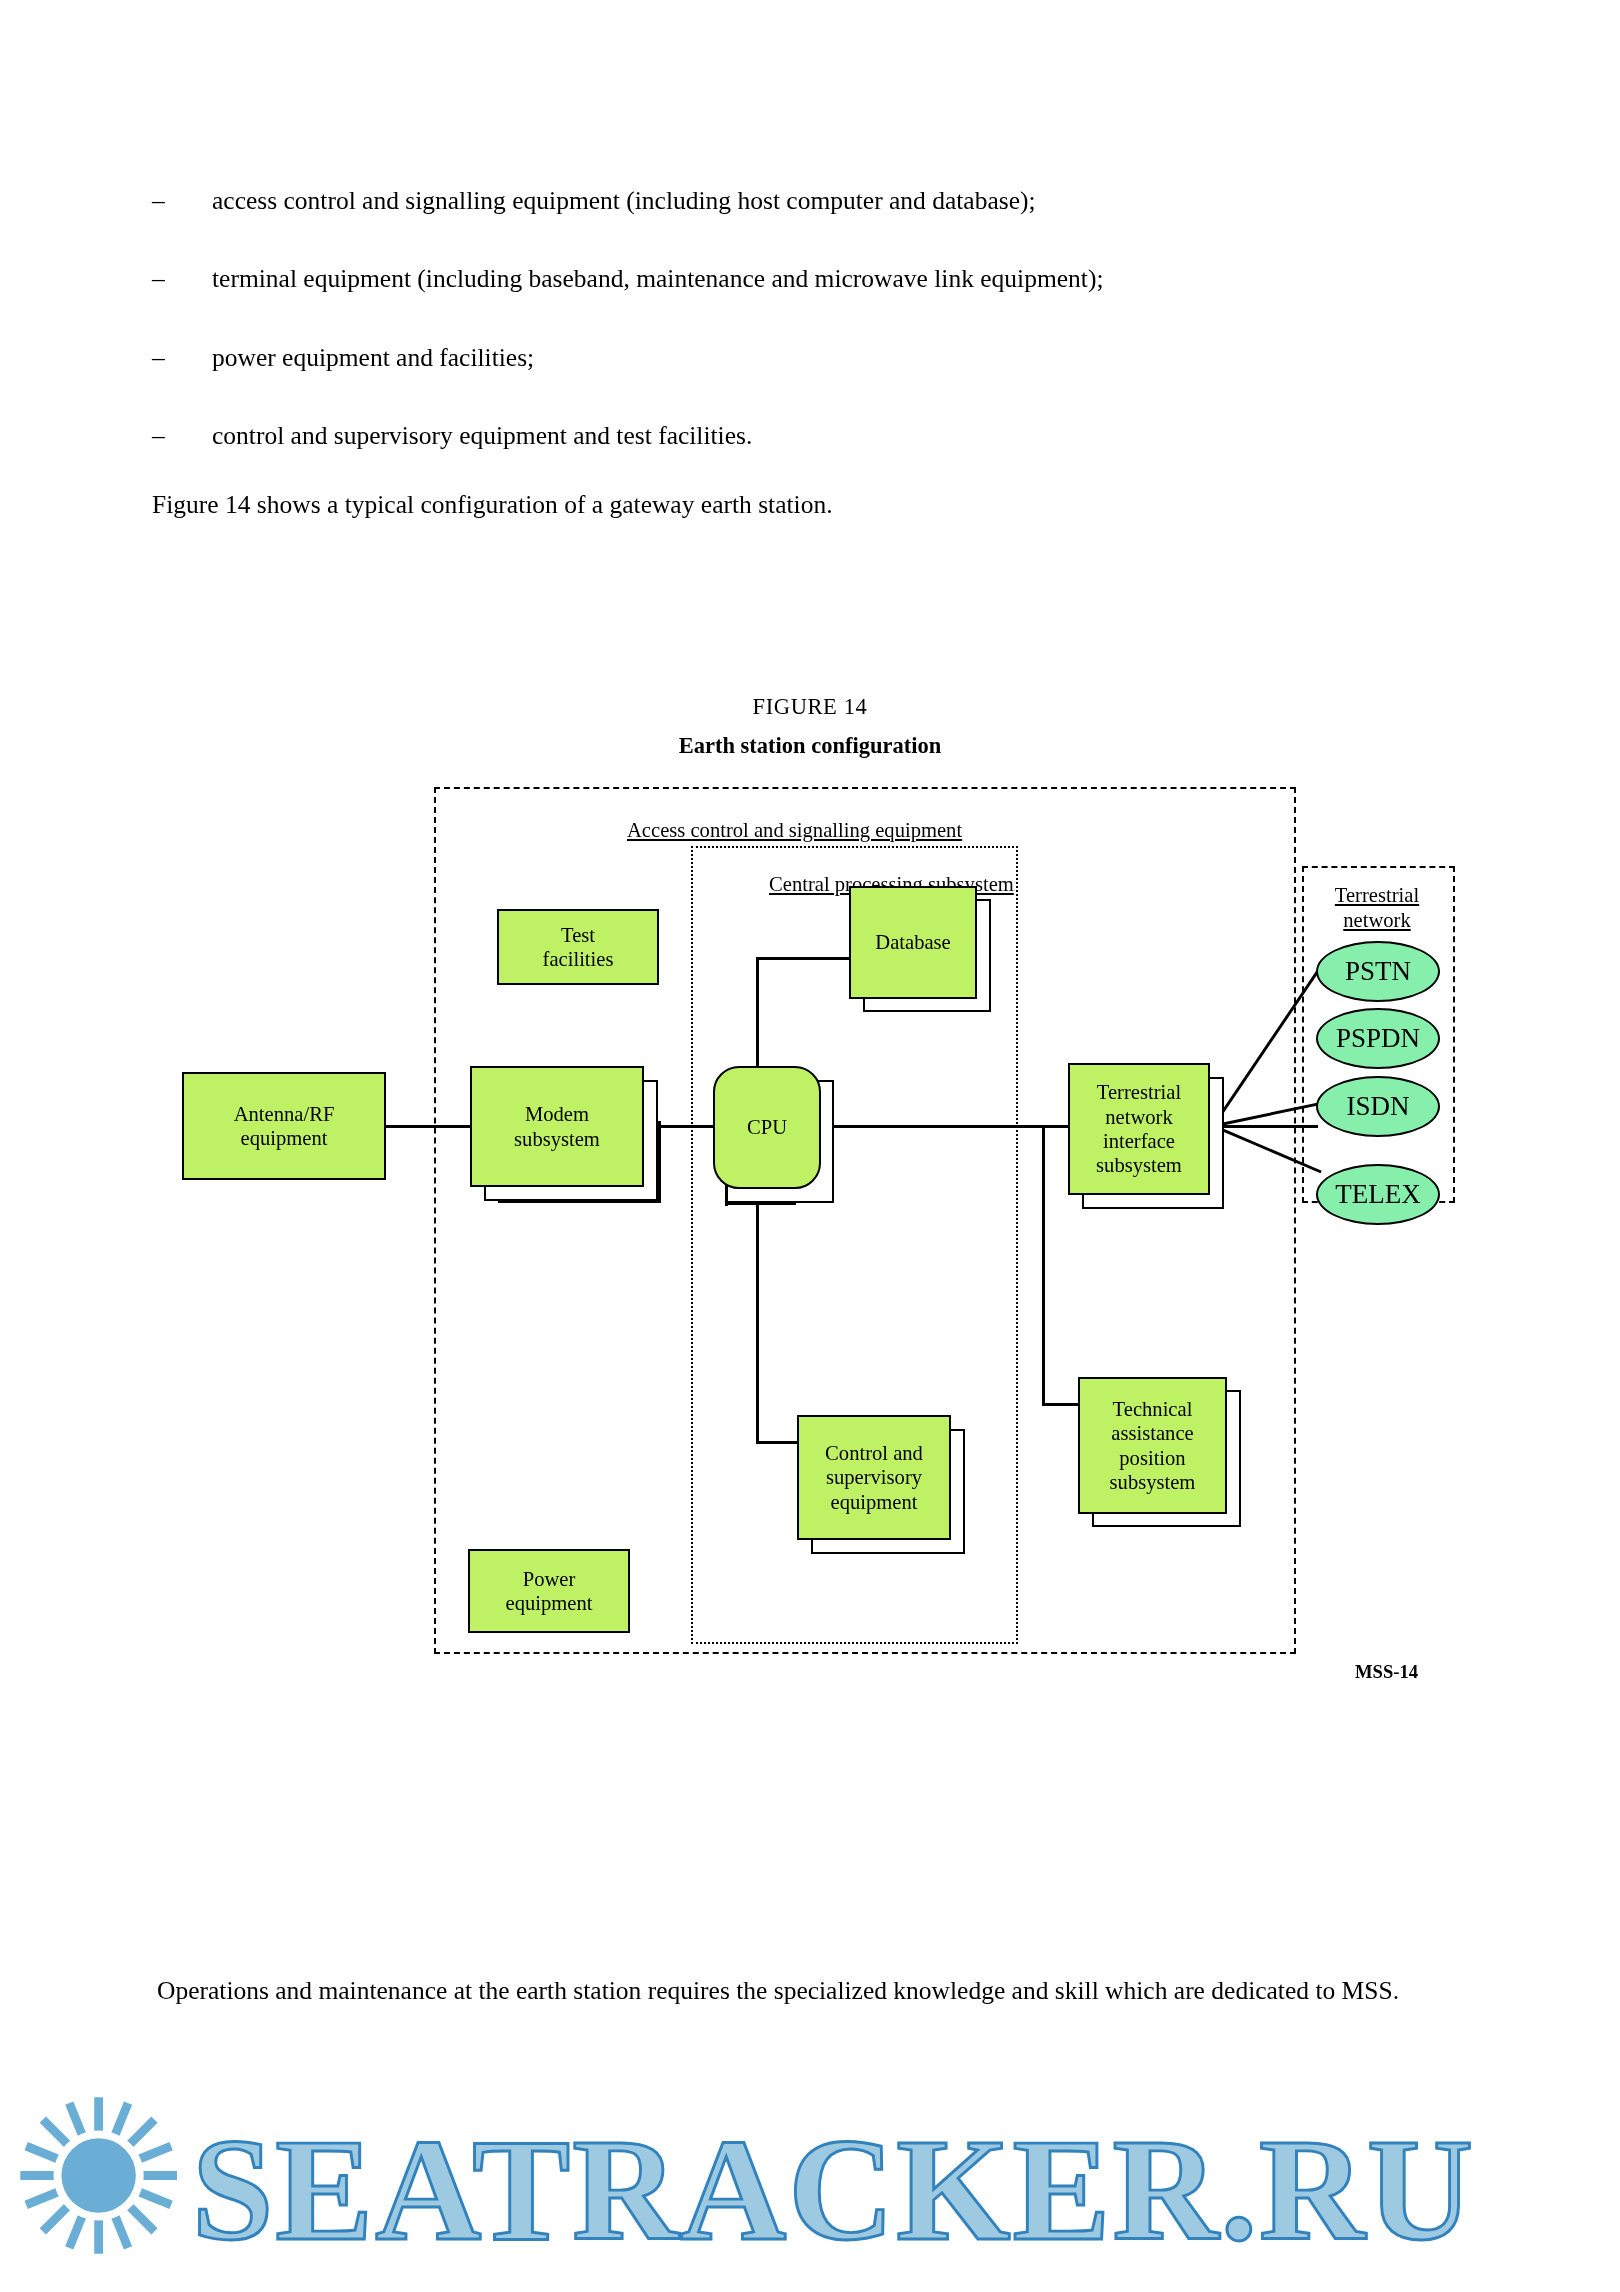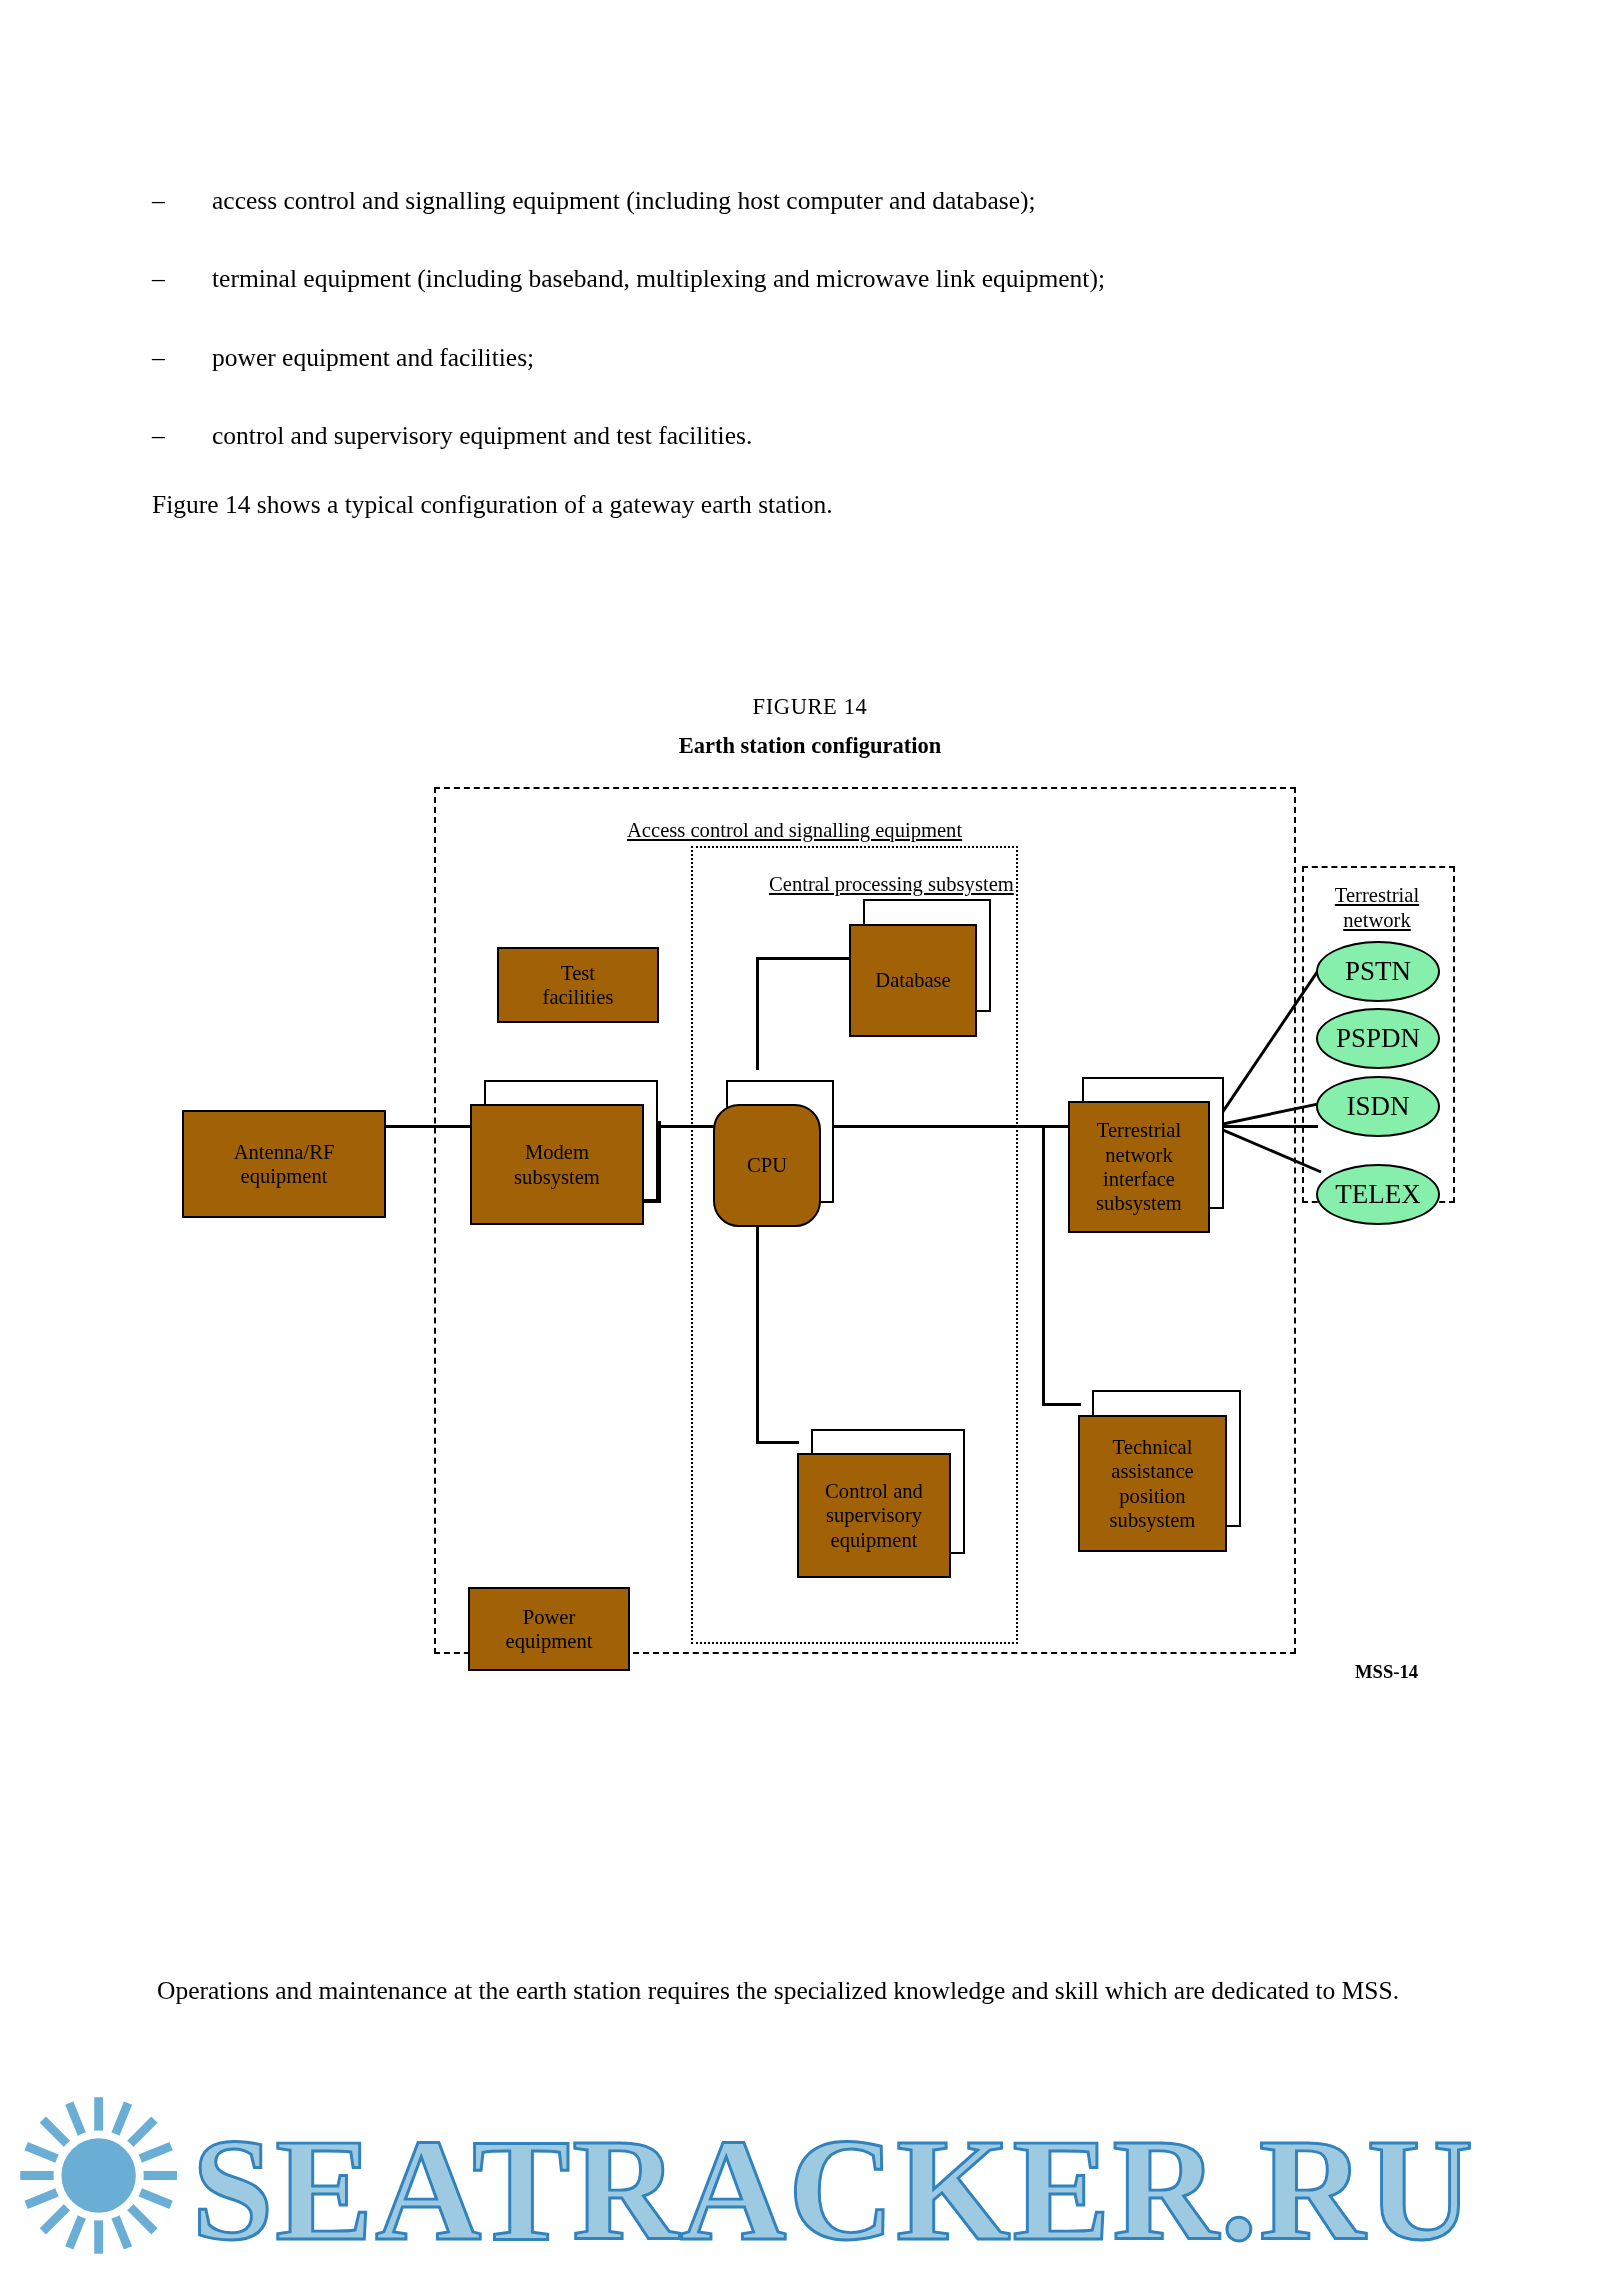--- a/index.html
+++ b/index.html
@@ -53,23 +53,23 @@
     border:2px dashed #000;
   }
 
   .grp-label{position:absolute;font-size:20.6px;white-space:nowrap;text-align:center;text-decoration:underline;}
   .lbl-access{left:627px;top:54px;}
   .lbl-cps{left:769px;top:108px;}
   .lbl-tn{left:1318px;top:118px;width:118px;line-height:1.2;}
 
   
   .box{
-    position:absolute;border:2px solid #000;background:#a16207;
+    position:absolute;border:2px solid #000;background:#bef264;
     display:flex;align-items:center;justify-content:center;text-align:center;
-    font-size:20.6px;line-height:1.18;box-sizing:border-box;z-index:4;margin-top:38px;
+    font-size:20.6px;line-height:1.18;box-sizing:border-box;z-index:4;
   }
   .shadow{
     position:absolute;border:2px solid #000;background:#fff;
     box-sizing:border-box;z-index:3;
   }
 
   .b-antenna{left:182px;top:307px;width:204px;height:108px;}
   .b-test   {left:497px;top:144px;width:162px;height:76px;}
   .b-modem  {left:470px;top:301px;width:174px;height:121px;}
   .s-modem  {left:484px;top:315px;width:174px;height:121px;}
@@ -108,21 +108,21 @@
 <div class="page">
 
 
   <div class="list">
     <div class="li">
       <span class="dash">–</span>
       <span class="txt">access control and signalling equipment (including host computer and database);</span>
     </div>
     <div class="li">
       <span class="dash">–</span>
-      <span class="txt">terminal equipment (including baseband, multiplexing and microwave link equipment);</span>
+      <span class="txt">terminal equipment (including baseband, maintenance and microwave link equipment);</span>
     </div>
     <div class="li">
       <span class="dash">–</span>
       <span class="txt">power equipment and facilities;</span>
     </div>
     <div class="li">
       <span class="dash">–</span>
       <span class="txt">control and supervisory equipment and test facilities.</span>
     </div>
   </div>

